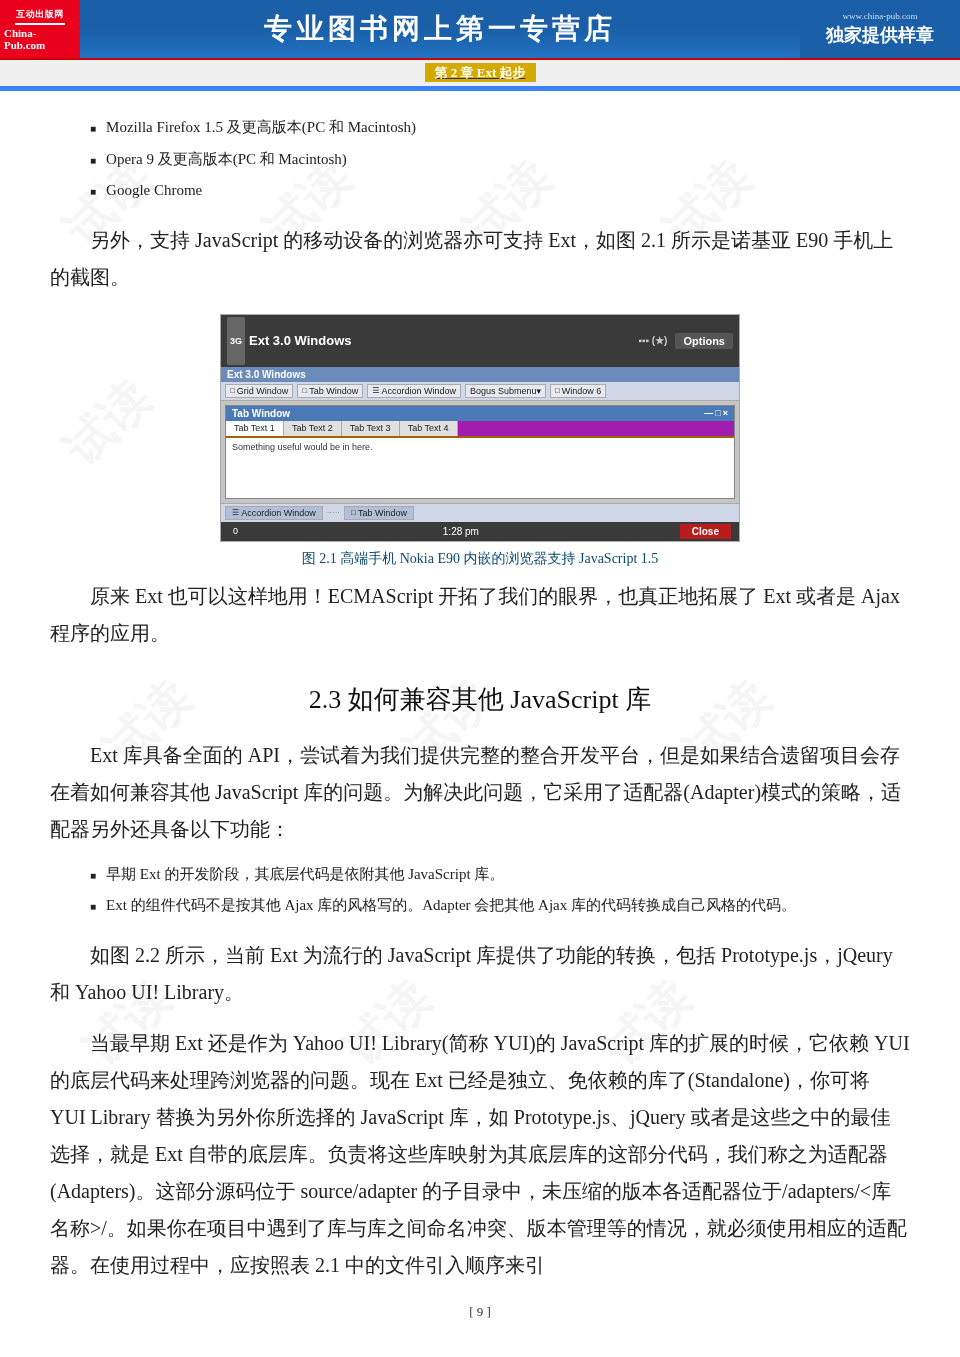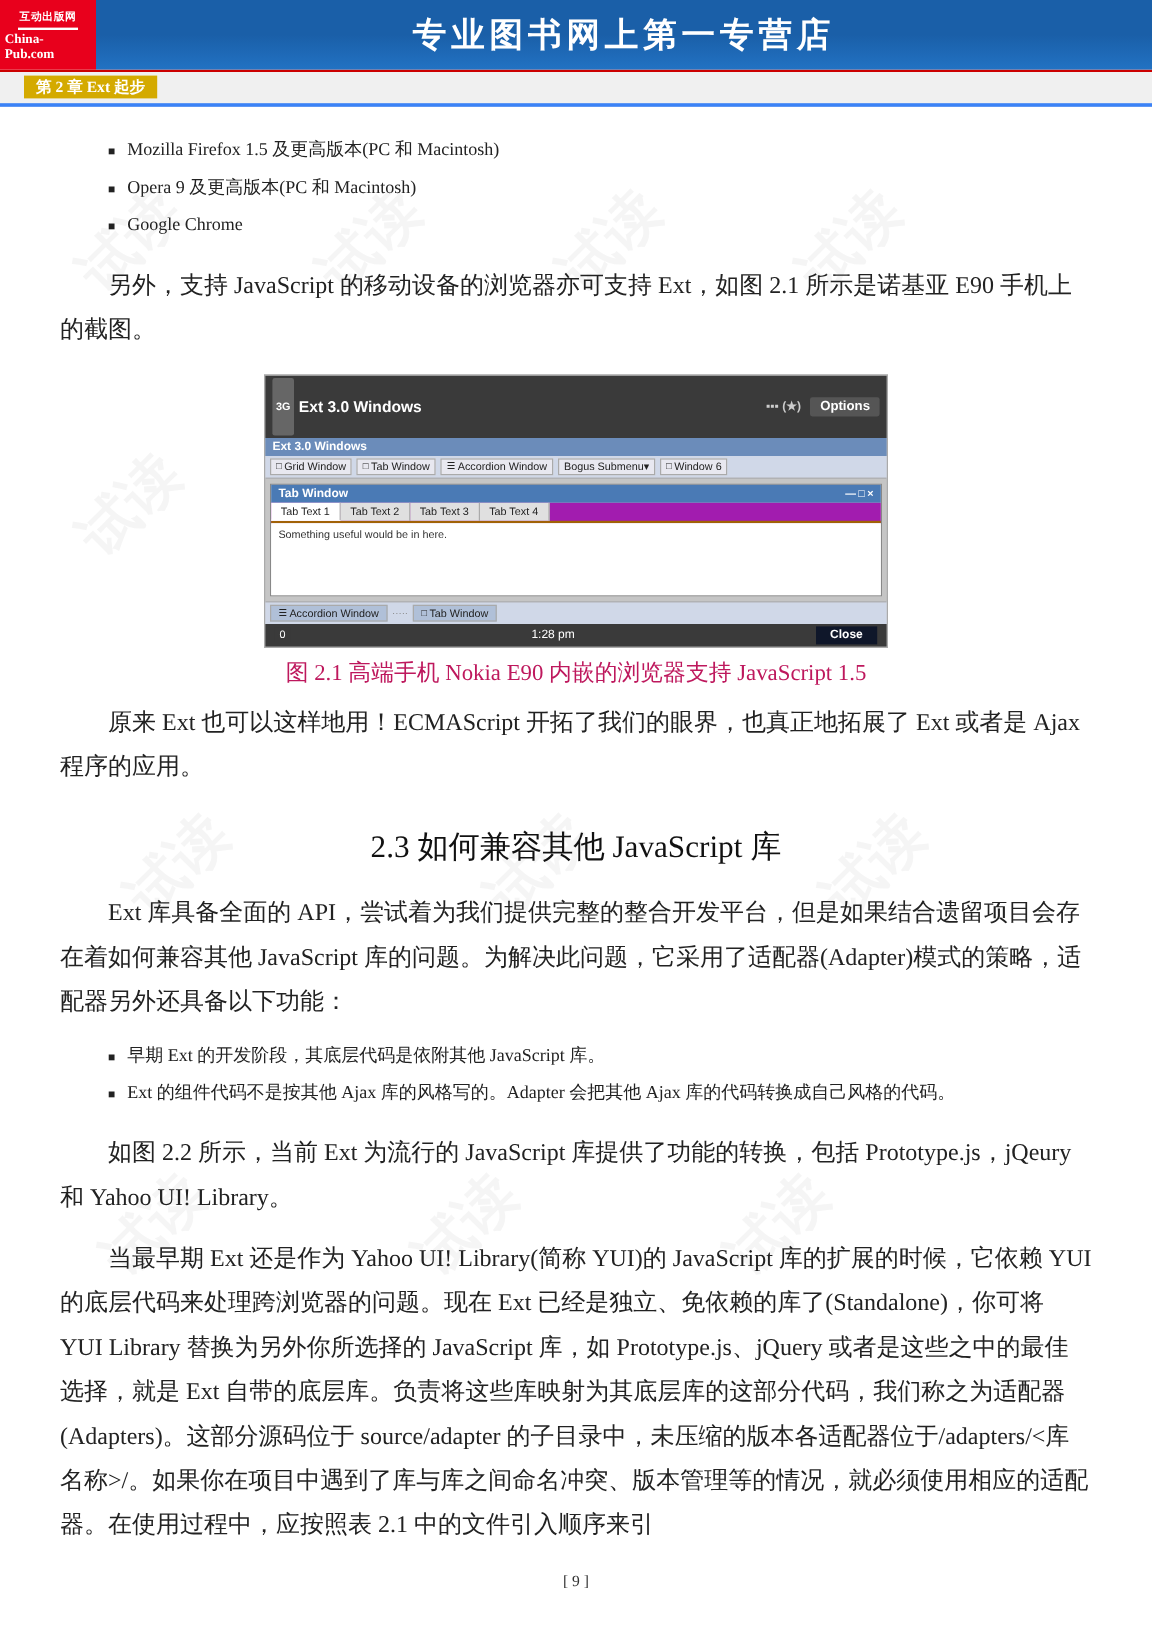--- a/index.html
+++ b/index.html
@@ -72,25 +72,26 @@
     .header-right-title {
       font-size: 18px;
       font-weight: bold;
       color: #fff;
       font-family: "SimHei", "黑体", sans-serif;
     }
 
     
     .chapter-bar {
       background: #f0f0f0;
-      text-align: left;
+      text-align: center;
       padding: 4px 20px;
       font-size: 13px;
       color: #333;
-      border-bottom: 3px solid #3b82f6;
+      border-bottom: 5px solid #3b82f6;
+      text-decoration: underline;
     }
     .chapter-bar-highlight {
       background: #d4aa00;
       color: #fff;
       padding: 2px 10px;
       font-weight: bold;
       font-size: 13px;
     }
 
     
@@ -295,22 +296,22 @@
     }
     .nokia-counter {
       background: #3a3a3a;
       color: #fff;
       padding: 1px 4px;
       font-size: 9px;
     }
 
     
     .figure-caption {
-      font-size: 19px;
-      color: #be185d;
+      font-size: 14px;
+      color: #0c4a6e;
       margin-top: 8px;
       text-align: center;
     }
 
     
     .section-title {
       font-size: 26px;
       font-family: "KaiTi", "楷体", "SimSun", serif;
       text-align: center;
       margin: 30px 0 20px 0;
@@ -335,20 +336,24 @@
 <body>
 
 <div class="header">
   <div class="header-logo">
     <div class="logo-top">互动出版网</div>
     <div style="width:50px;height:2px;background:#fff;margin:2px 0;"></div>
     <div class="logo-main">China-Pub.com</div>
   </div>
   <div class="header-center">
     <span class="header-center-text">专业图书网上第一专营店</span>
+  </div>
+  <div class="header-right">
+    <div class="header-right-url">www.china-pub.com</div>
+    <div class="header-right-title">独家提供样章</div>
   </div>
 </div>
 
 <div class="chapter-bar">
   <span class="chapter-bar-highlight">第 2 章   Ext 起步</span>
 </div>
 
 <div class="content">
 
   <div class="watermark-container">
@@ -444,21 +449,21 @@
           </span>
           <span style="font-size:8px;color:#888;">·····</span>
           <span class="nokia-acc-item">
             <span style="font-size:8px;">□</span> Tab Window
           </span>
         </div>
 
         <div class="nokia-bottombar">
           <span class="nokia-counter">0</span>
           <span>1:28 pm</span>
-          <span style="background:#0f172a;padding:2px 12px;font-weight:bold;">Close</span>
+          <span style="background:#b91c1c;padding:2px 12px;font-weight:bold;">Close</span>
         </div>
       </div>
       <div class="figure-caption">图 2.1    高端手机 Nokia E90 内嵌的浏览器支持 JavaScript 1.5</div>
     </div>
 
     <p class="para">原来 Ext 也可以这样地用！ECMAScript 开拓了我们的眼界，也真正地拓展了 Ext 或者是 Ajax 程序的应用。</p>
 
     <h2 class="section-title">2.3    如何兼容其他 JavaScript 库</h2>
 
     <p class="para">Ext 库具备全面的 API，尝试着为我们提供完整的整合开发平台，但是如果结合遗留项目会存在着如何兼容其他 JavaScript 库的问题。为解决此问题，它采用了适配器(Adapter)模式的策略，适配器另外还具备以下功能：</p>

